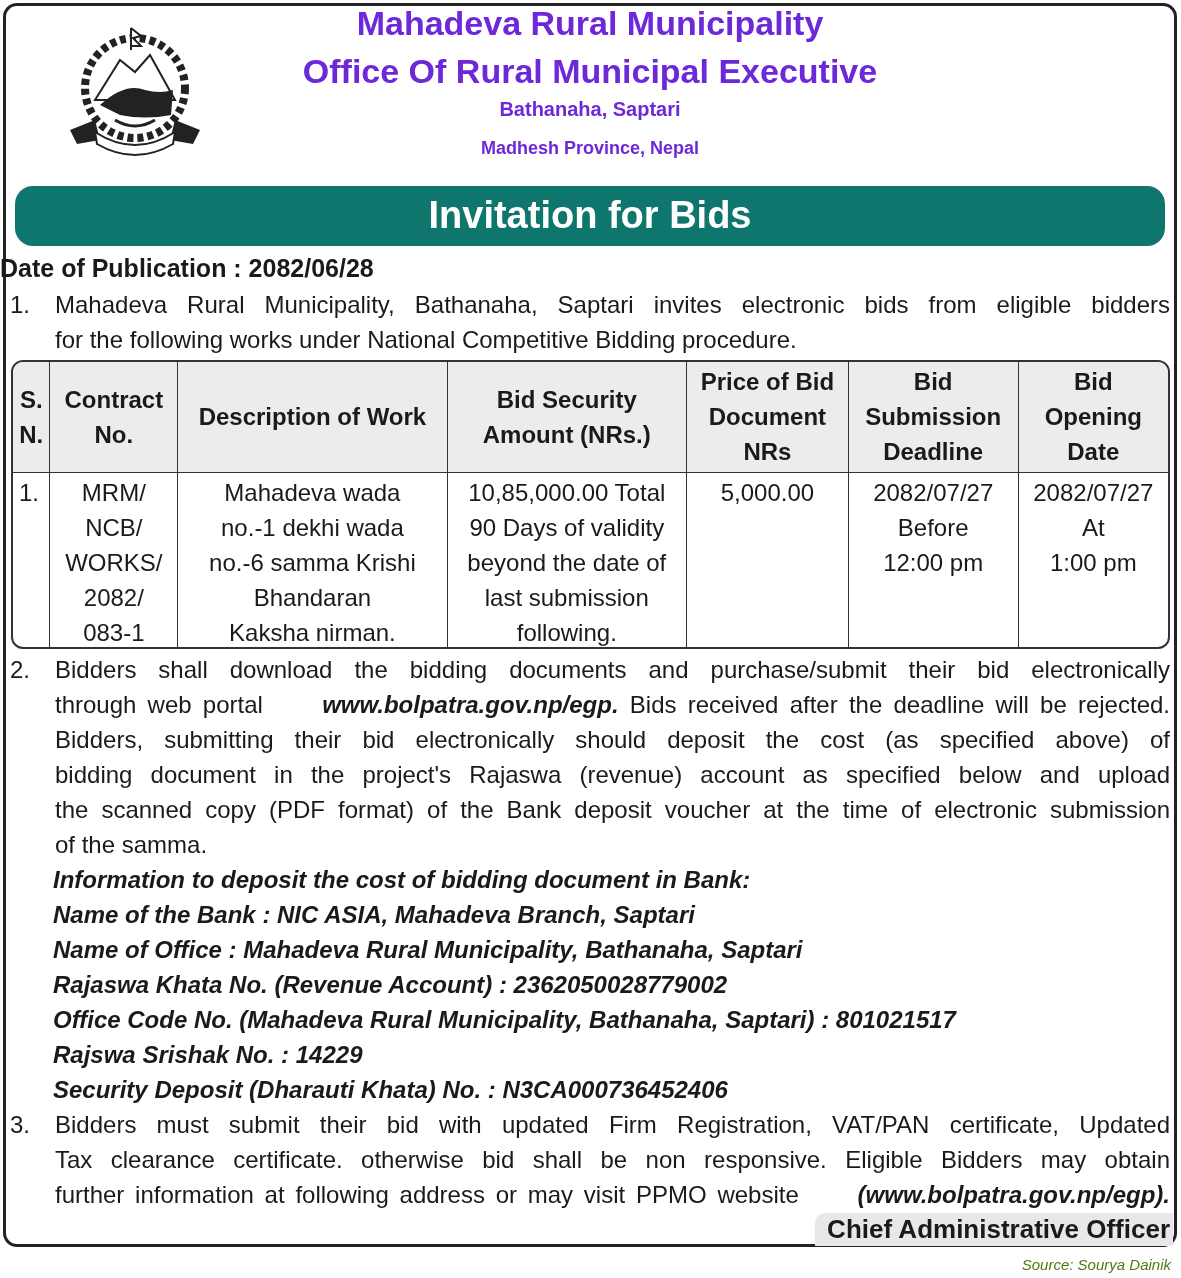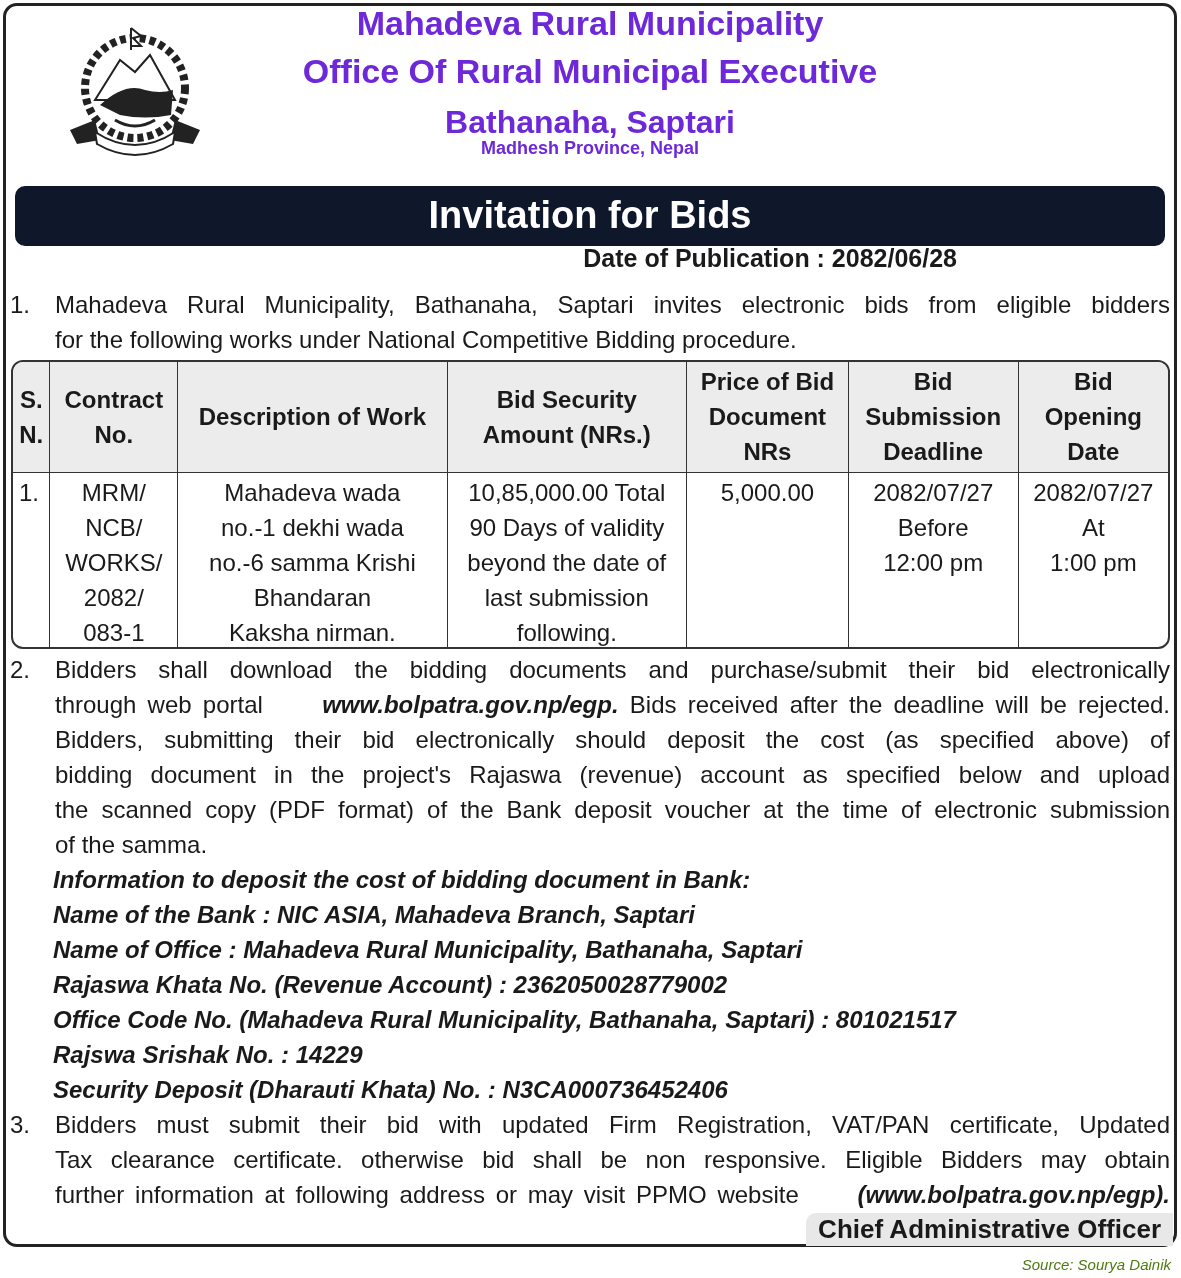--- a/index.html
+++ b/index.html
@@ -9,30 +9,30 @@
   .frame {
     position: absolute; left: 3px; top: 3px; width: 1174px; height: 1244px;
     border: 3px solid #222; border-radius: 14px; background: #fff;
   }
 
   .emblem { position: absolute; left: 65px; top: 20px; width: 140px; height: 140px; }
 
   .hdr { position: absolute; left: 200px; width: 780px; text-align: center; font-weight: bold; color: #6d28d9; }
   .hdr1 { top: 4px; font-size: 34px; }
   .hdr2 { top: 52px; font-size: 34px; }
-  .hdr3 { top: 104px; font-size: 32px; }
+  .hdr3 { top: 98px; font-size: 20px; }
   .hdr4 { top: 138px; font-size: 18px; }
 
   .banner {
     position: absolute; left: 15px; top: 186px; width: 1150px; height: 60px;
-    background: #0f172a; border-radius: 10px; color: #fff; text-align: center;
+    background: #0f766e; border-radius: 18px; color: #fff; text-align: center;
     font-weight: bold; font-size: 38px; line-height: 58px;
   }
 
-  .pubdate { position: absolute; left: 0; width: 957px; top: 244px; text-align: right; font-size: 25px; font-weight: bold; }
+  .pubdate { position: absolute; left: 0; width: 957px; top: 254px; text-align: left; font-size: 25px; font-weight: bold; }
 
   .para { position: absolute; left: 10px; width: 1160px; font-size: 24px; line-height: 35px; }
   .para .num { position: absolute; left: 0; top: 0; }
   .para .body { margin-left: 45px; text-align: justify; }
   .para .body .line { display: block; text-align-last: justify; white-space: nowrap; }
   .para .body .line.last { text-align-last: left; }
 
   .p1 { top: 287px; }
   .p2 { top: 652px; }
   .p3 { top: 1107px; }
@@ -49,21 +49,21 @@
   tr > :last-child { border-right: none; }
   thead tr th { border-top: none; }
   tbody tr td { border-bottom: none; }
 
   .bank { position: absolute; left: 53px; top: 862px; font-size: 24px; line-height: 35px; font-weight: bold; font-style: italic; }
   .bank div { white-space: nowrap; }
 
   .link { font-weight: bold; font-style: italic; margin-left: 48px; }
 
   .signer {
-    position: absolute; right: 8px; top: 1213px; background: #e8e8e8; padding: 0 12px 0 12px;
+    position: absolute; right: 8px; top: 1213px; background: #e8e8e8; padding: 0 3px 0 12px;
     font-size: 26px; font-weight: bold; line-height: 33px; border-top-left-radius: 10px;
   }
   .source { position: absolute; right: 10px; top: 1256px; font-size: 15px; font-style: italic; color: #4d7c0f; }
 </style>
 </head>
 <body>
 
 <div class="frame"></div>
 
 <svg class="emblem" viewBox="0 0 140 140">

